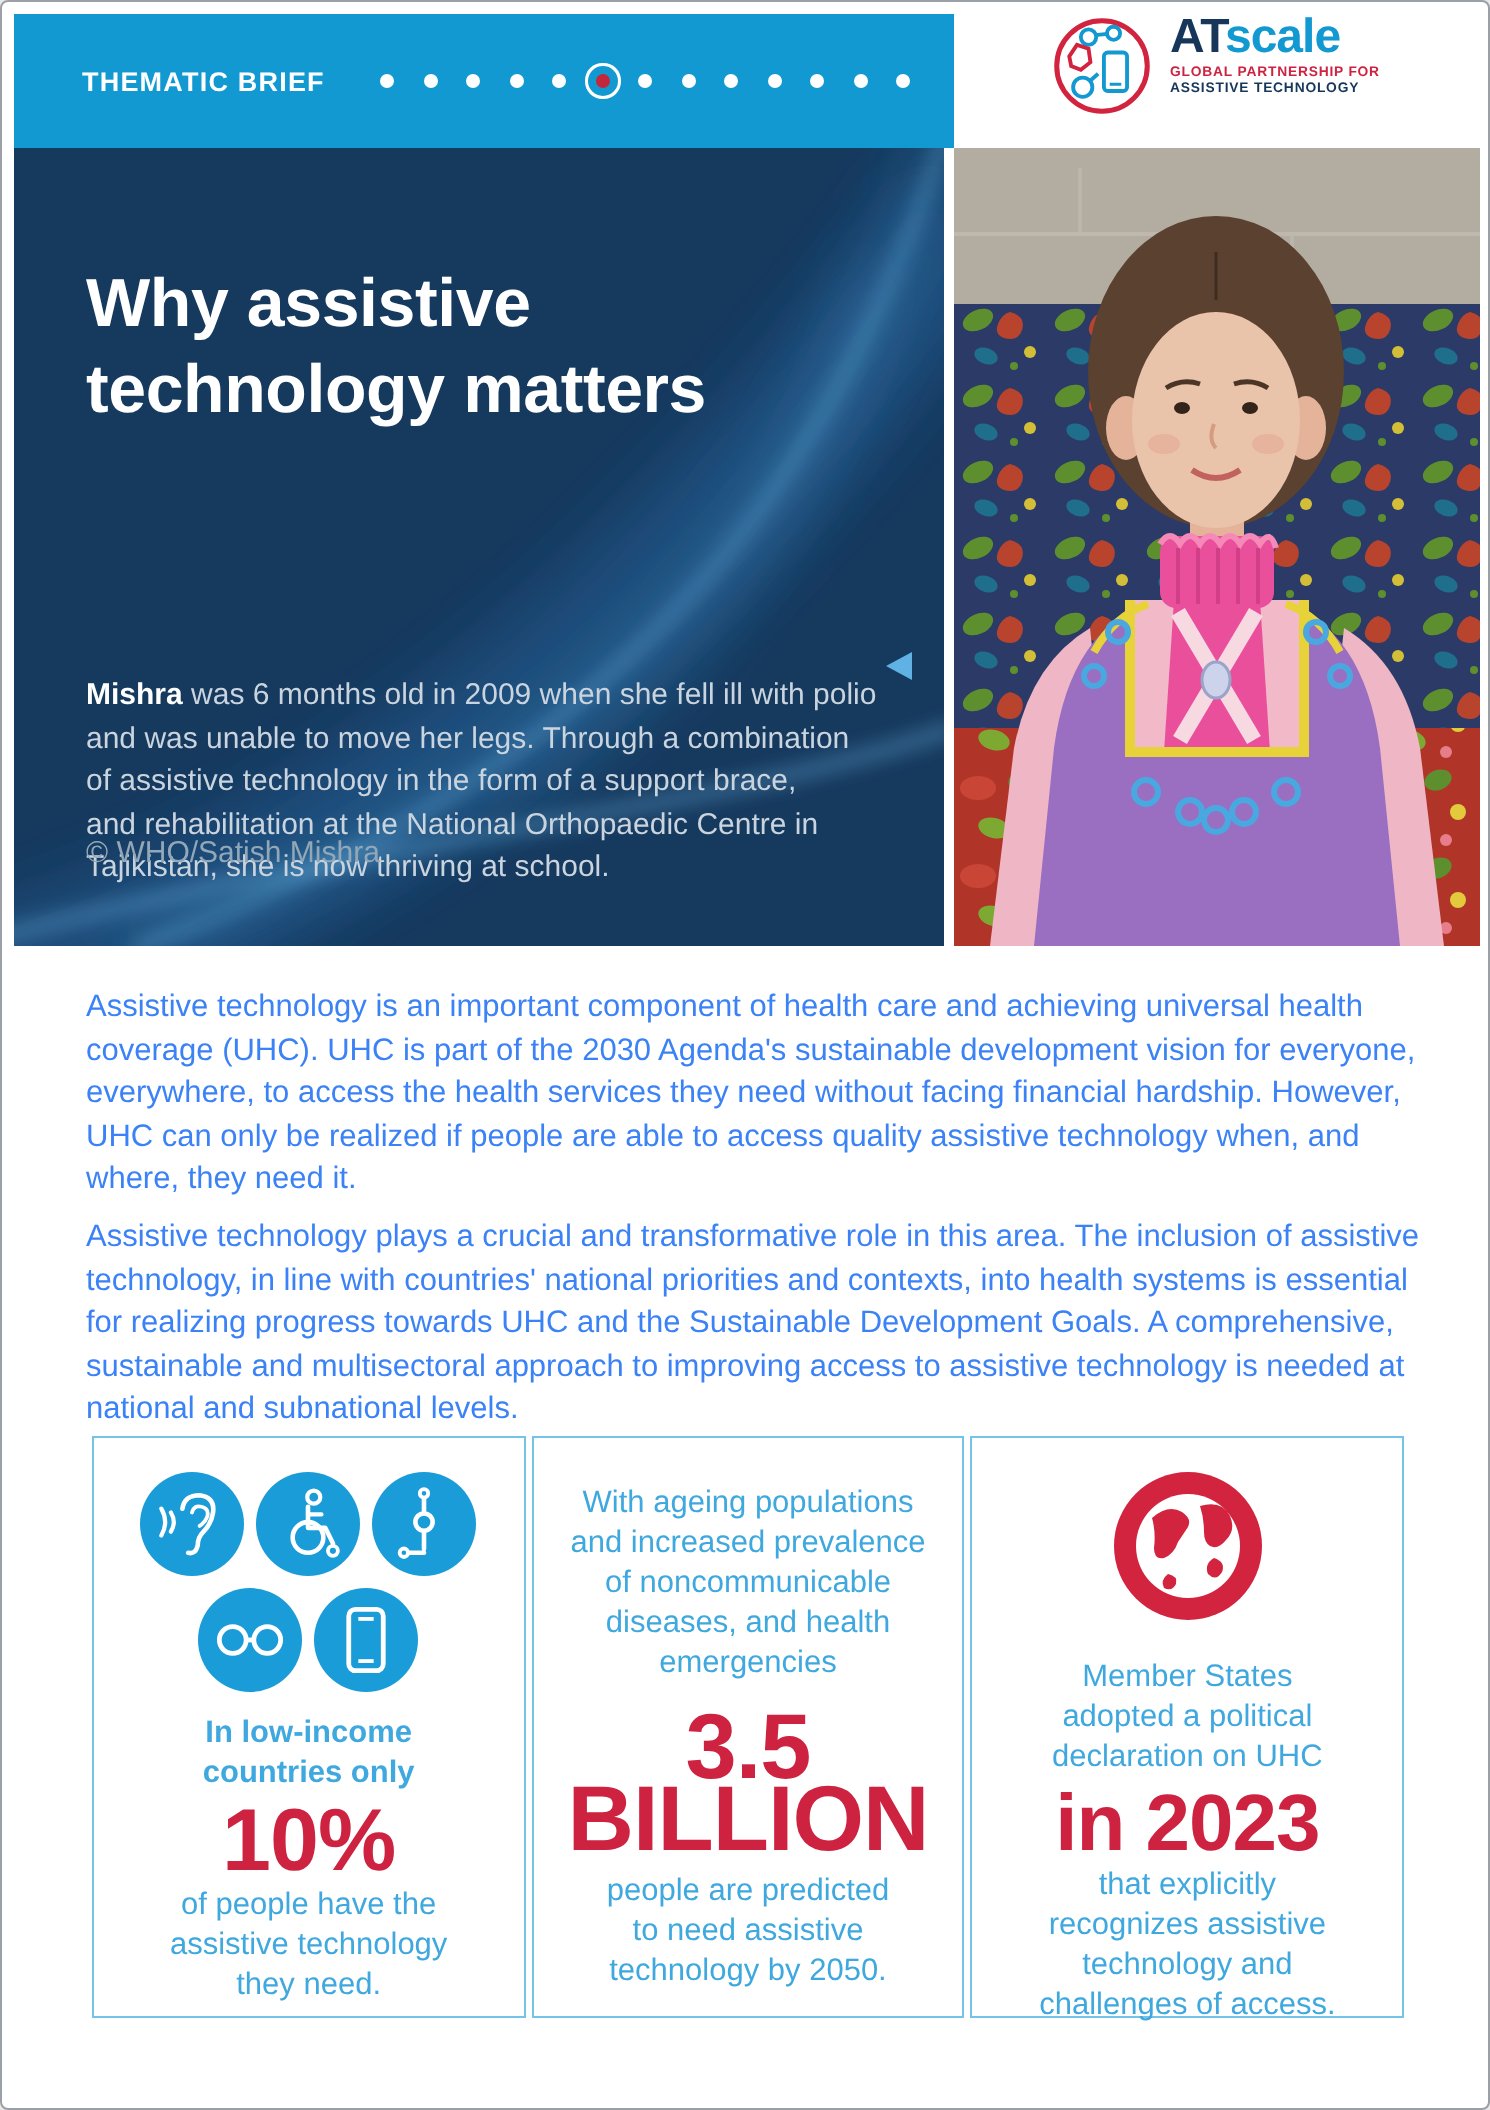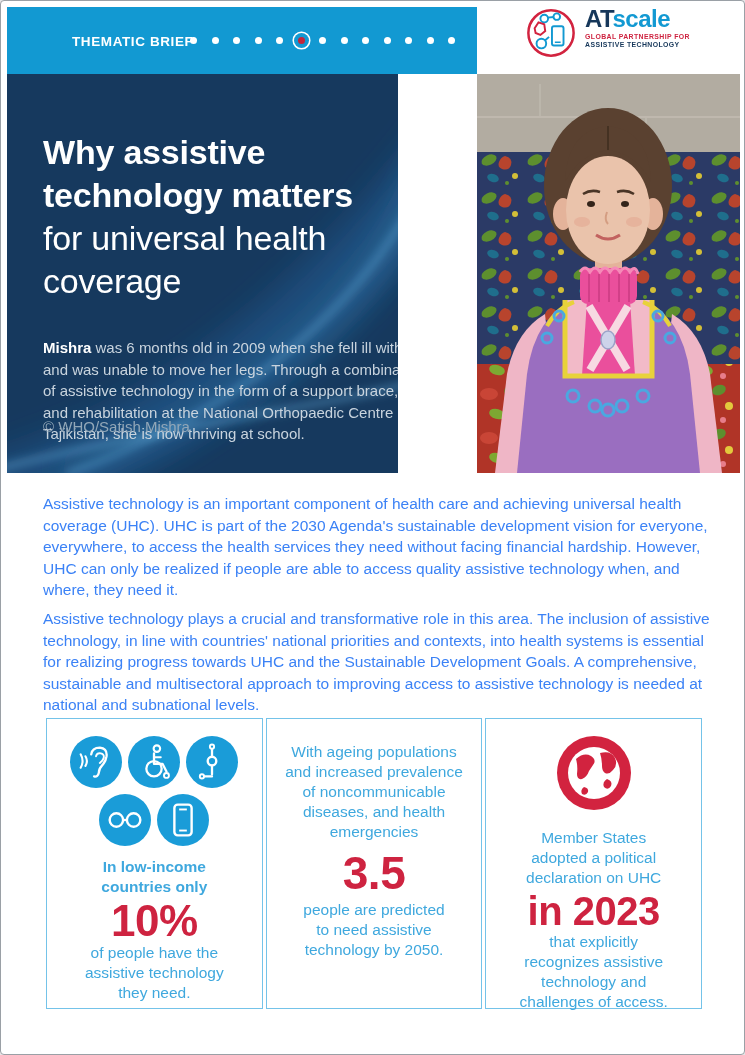--- a/index.html
+++ b/index.html
@@ -2,33 +2,33 @@
 <html><head>
 <meta charset="utf-8">
 <style>
   html,body{margin:0;padding:0;background:#e8e8e8;}
   .page{position:relative;width:743px;height:1053px;margin:0 auto;background:#ffffff;
         border:1px solid #9aa0a6;border-radius:4px;overflow:hidden;
         font-family:"Liberation Sans", sans-serif;}
   
   .topbar{position:absolute;left:6px;top:6px;width:470px;height:67px;background:#1299D2;}
   .kicker{position:absolute;left:34px;top:50%;transform:translateY(-50%);
-          color:#fff;font-weight:bold;font-size:13.5px;letter-spacing:.6px;margin-left:31px;}
+          color:#fff;font-weight:bold;font-size:13.5px;letter-spacing:.6px;}
   .dots{position:absolute;left:183px;top:0;height:100%;display:flex;align-items:center;gap:14.5px;}
   .dot{width:7px;height:7px;border-radius:50%;background:#fff;flex:0 0 auto;}
   .dot.active{background:#C4263B;box-shadow:0 0 0 4px #1299D2,0 0 0 5.5px #ffffff;}
   .logo-area{position:absolute;left:476px;top:6px;width:261px;height:67px;background:#fff;
              display:flex;align-items:flex-start;justify-content:center;gap:8px;}
   .logo-text{display:flex;flex-direction:column;line-height:1;}
   .logo-name{font-size:24px;font-weight:bold;letter-spacing:-0.5px;}
   .logo-name .at{color:#16375A;} .logo-name .scale{color:#1299D2;}
   .logo-tag1{color:#CE2340;font-size:6.9px;font-weight:bold;letter-spacing:.4px;margin-top:3px;}
   .logo-tag2{color:#16375A;font-size:6.9px;font-weight:bold;letter-spacing:.4px;margin-top:1.5px;}
   
-  .hero{position:absolute;left:6px;top:73px;width:391px;height:399px;background:#16395E;overflow:hidden;}
+  .hero{position:absolute;left:6px;top:73px;width:465px;height:399px;background:#16395E;overflow:hidden;}
   .swoosh{position:absolute;left:0;top:0;}
   .hero-title{position:absolute;left:36px;top:34px;color:#fff;font-size:34px;line-height:43px;letter-spacing:-0.2px;}
   .hero-title .t-bold{display:block;font-weight:bold;white-space:pre-line;}
   .hero-title .t-light{display:block;font-weight:normal;white-space:pre-line;}
   .hero-caption{position:absolute;left:36px;top:248px;width:404px;font-size:15px;line-height:21.5px;color:#C9D4DE;}
   .hero-caption .caption-name{font-weight:bold;color:#fff;}
   .hero-caption .caption-rest{white-space:pre-line;margin-top:20px;}
   .hero-credit{position:absolute;left:36px;top:344px;color:#92A7B8;font-size:15px;}
   .caption-arrow{position:absolute;left:436px;top:252px;width:0;height:0;
       border-top:7px solid transparent;border-bottom:7px solid transparent;border-right:13px solid #5FB2E3;}
@@ -109,22 +109,20 @@
       </defs>
       <path d="M-60,430 C140,390 320,250 480,30" stroke="rgba(40,110,175,0.35)" stroke-width="70" fill="none" filter="url(#b2)"></path>
       <path d="M470,-20 C420,140 330,300 60,400" stroke="rgba(60,150,210,0.30)" stroke-width="18" fill="none" filter="url(#b2)"></path>
       <path d="M470,-20 C420,140 330,300 60,400" stroke="rgba(120,200,245,0.55)" stroke-width="4" fill="none" filter="url(#b1)"></path>
       <path d="M430,60 C410,150 360,240 250,330" stroke="rgba(90,180,235,0.25)" stroke-width="10" fill="none" filter="url(#b2)"></path>
       <path d="M-30,400 C180,345 360,330 470,290" stroke="rgba(120,200,245,0.5)" stroke-width="5" fill="none" filter="url(#b1)"></path>
     </svg>
     <h1 class="hero-title">
         <span class="t-bold">Why assistive
 technology matters</span>
-        <span class="t-light">for universal health
-coverage</span>
       </h1>
     <p class="hero-caption"><span class="caption-name">Mishra</span><span class="caption-rest"> was 6 months old in 2009 when she fell ill with polio
 and was unable to move her legs. Through a combination
 of assistive technology in the form of a support brace,
 and rehabilitation at the National Orthopaedic Centre in
 Tajikistan, she is now thriving at school.</span></p>
     <div class="hero-credit">© WHO/Satish Mishra</div>
     <div class="caption-arrow"></div>
   </div>
 
@@ -269,20 +267,21 @@
     </div>
 
     <div class="info-box box2">
       <div class="blue-text lead">With ageing populations
 and increased prevalence
 of noncommunicable
 diseases, and health
 emergencies</div>
       <div class="stat stat-2">
           <div>3.5</div>
+          <div>BILLION</div>
         </div>
       <div class="blue-text tail">people are predicted
 to need assistive
 technology by 2050.</div>
     </div>
 
     <div class="info-box box3">
       <div class="globe-wrap">
         <svg width="76" height="76" viewBox="0 0 76 76">
           <circle cx="38" cy="38" r="37" fill="#D2233F"></circle>

